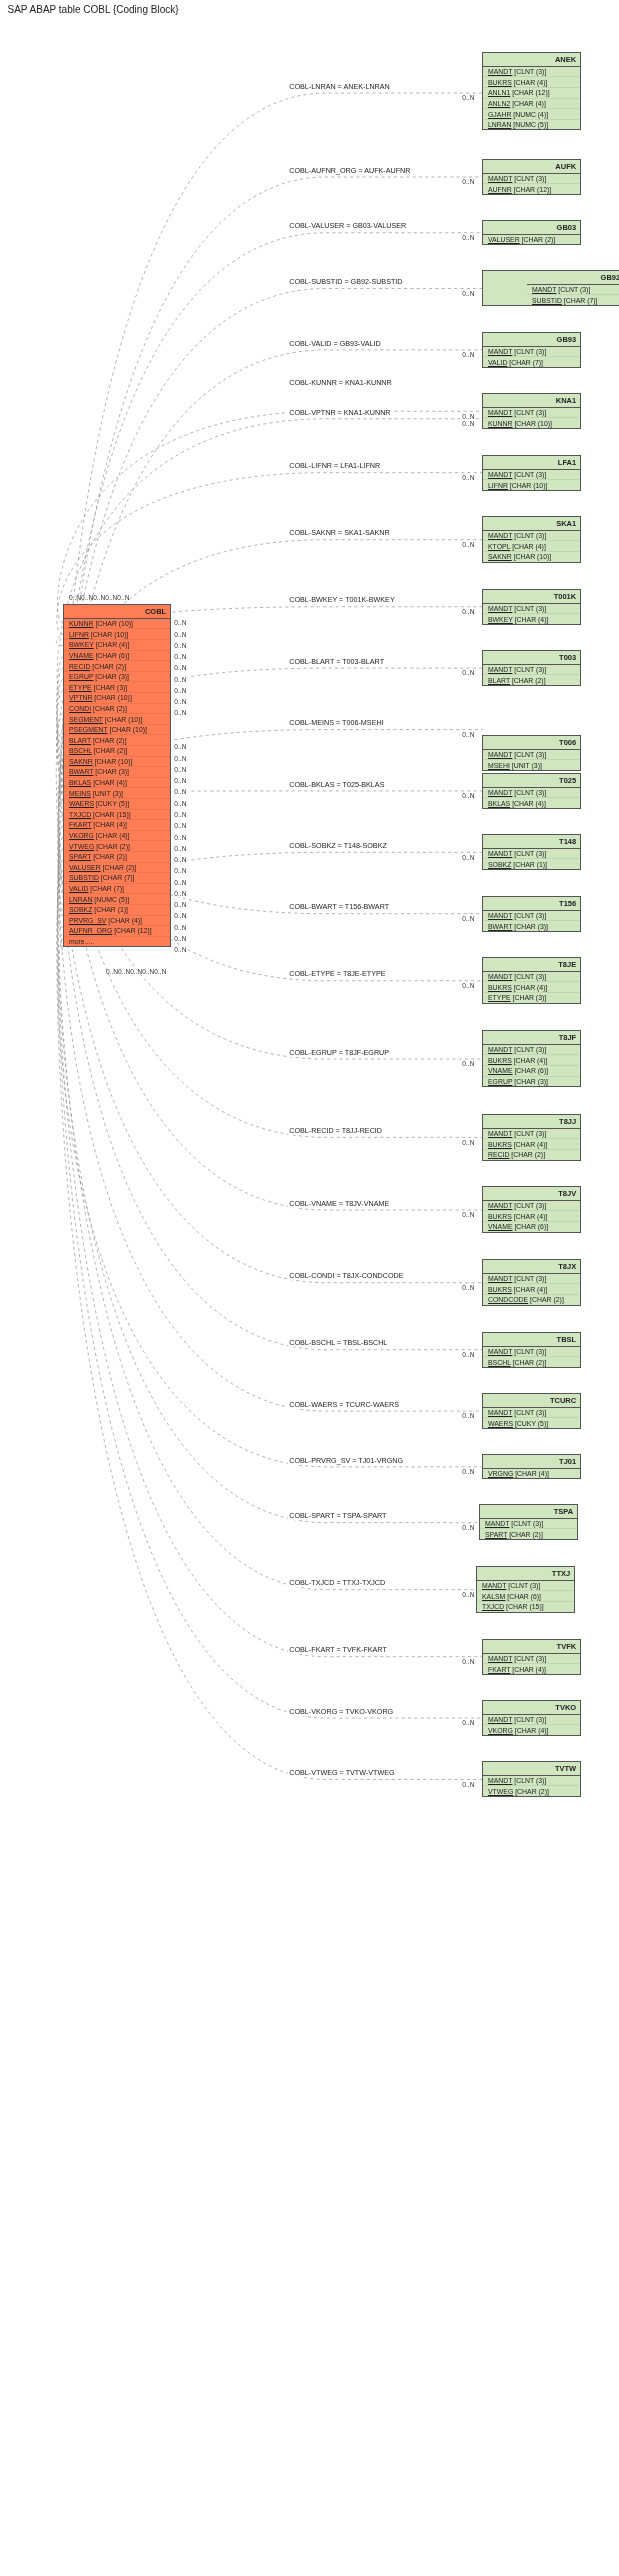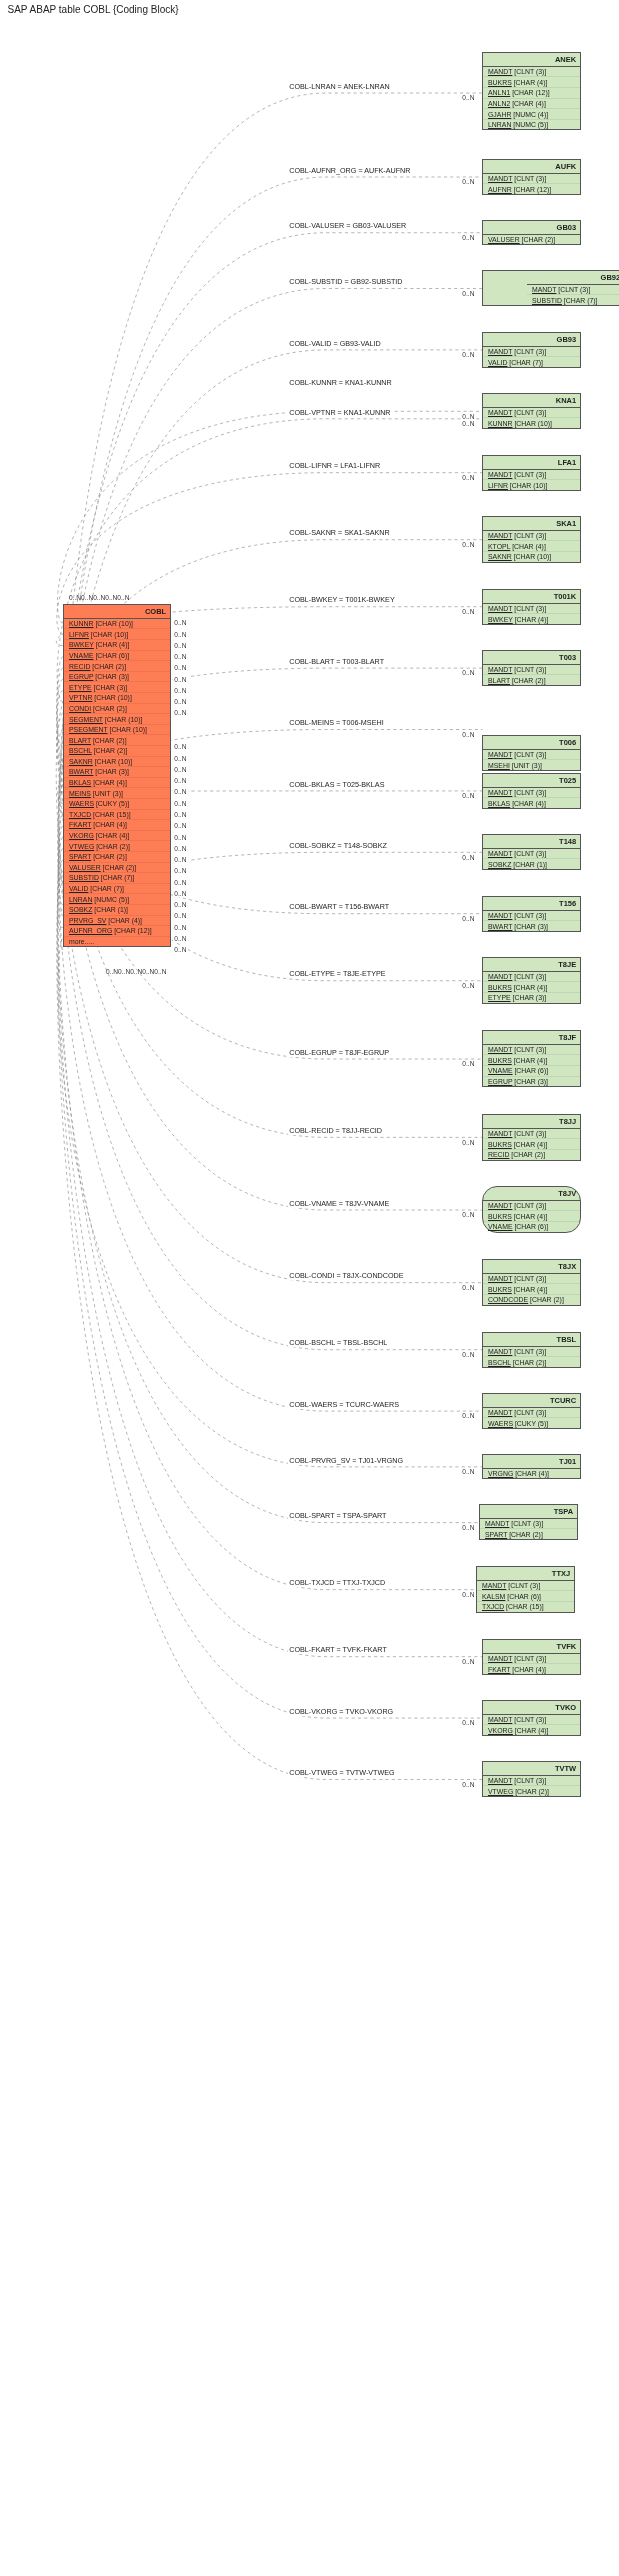--- a/index.html
+++ b/index.html
@@ -283,21 +283,21 @@
     <div class="card-label" style="left: 173px; top: 655px;">0..N</div>
     <div class="node rel" style="left: 482px; top: 1093px;">
       <div class="hdr">T8JJ</div>
       <div class="row"><span class="f">MANDT</span> [CLNT (3)]</div>
       <div class="row"><span class="f">BUKRS</span> [CHAR (4)]</div>
       <div class="row"><span class="f">RECID</span> [CHAR (2)]</div>
     </div>
     <div class="edge-label" style="left: 288px; top: 1105px;">COBL-RECID = T8JJ-RECID</div>
     <div class="card-label" style="left: 461px; top: 1118px;">0..N</div>
     <div class="card-label" style="left: 173px; top: 643px;">0..N</div>
-    <div class="node rel" style="left: 482px; top: 1165px; border-radius: 15px;">
+    <div class="node rel" style="left: 482px; top: 1165px;">
       <div class="hdr">T8JV</div>
       <div class="row"><span class="f">MANDT</span> [CLNT (3)]</div>
       <div class="row"><span class="f">BUKRS</span> [CHAR (4)]</div>
       <div class="row"><span class="f">VNAME</span> [CHAR (6)]</div>
     </div>
     <div class="edge-label" style="left: 288px; top: 1178px;">COBL-VNAME = T8JV-VNAME</div>
     <div class="card-label" style="left: 461px; top: 1190px;">0..N</div>
     <div class="card-label" style="left: 173px; top: 632px;">0..N</div>
     <div class="node rel" style="left: 482px; top: 1238px;">
       <div class="hdr">T8JX</div>

